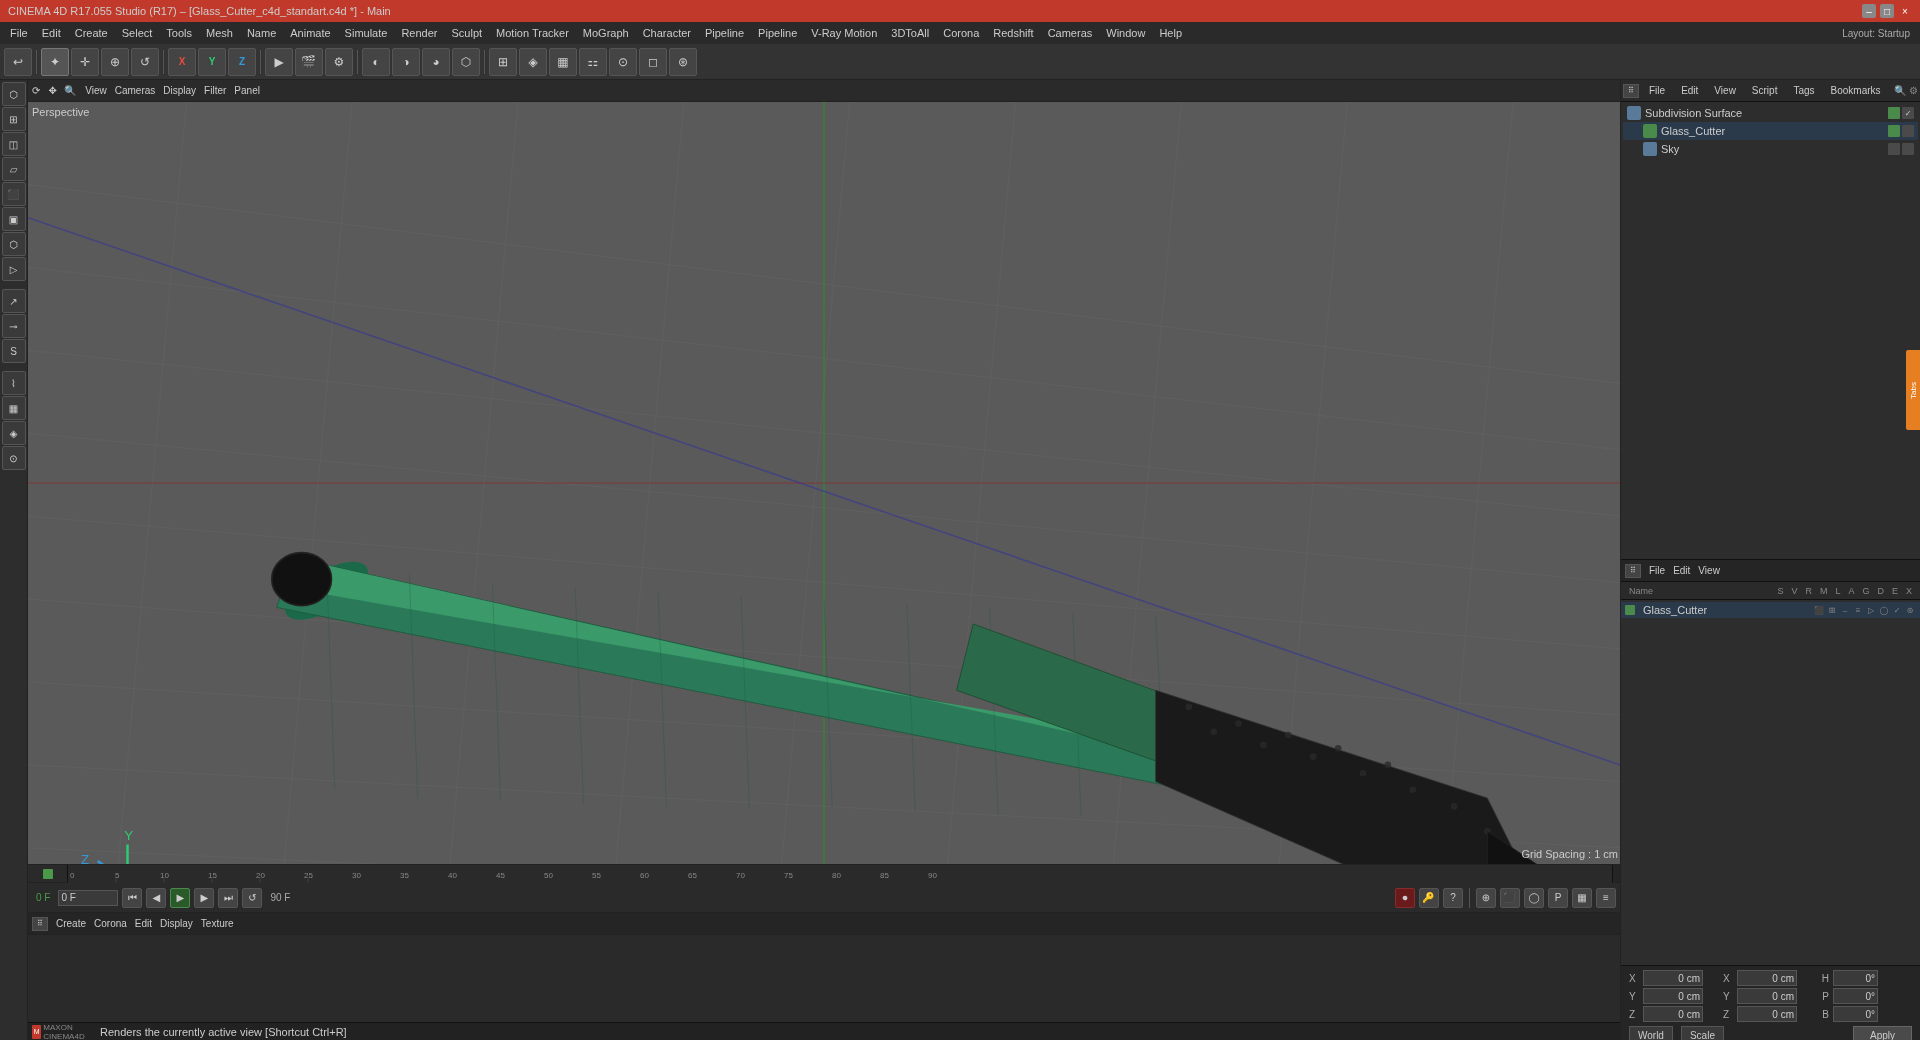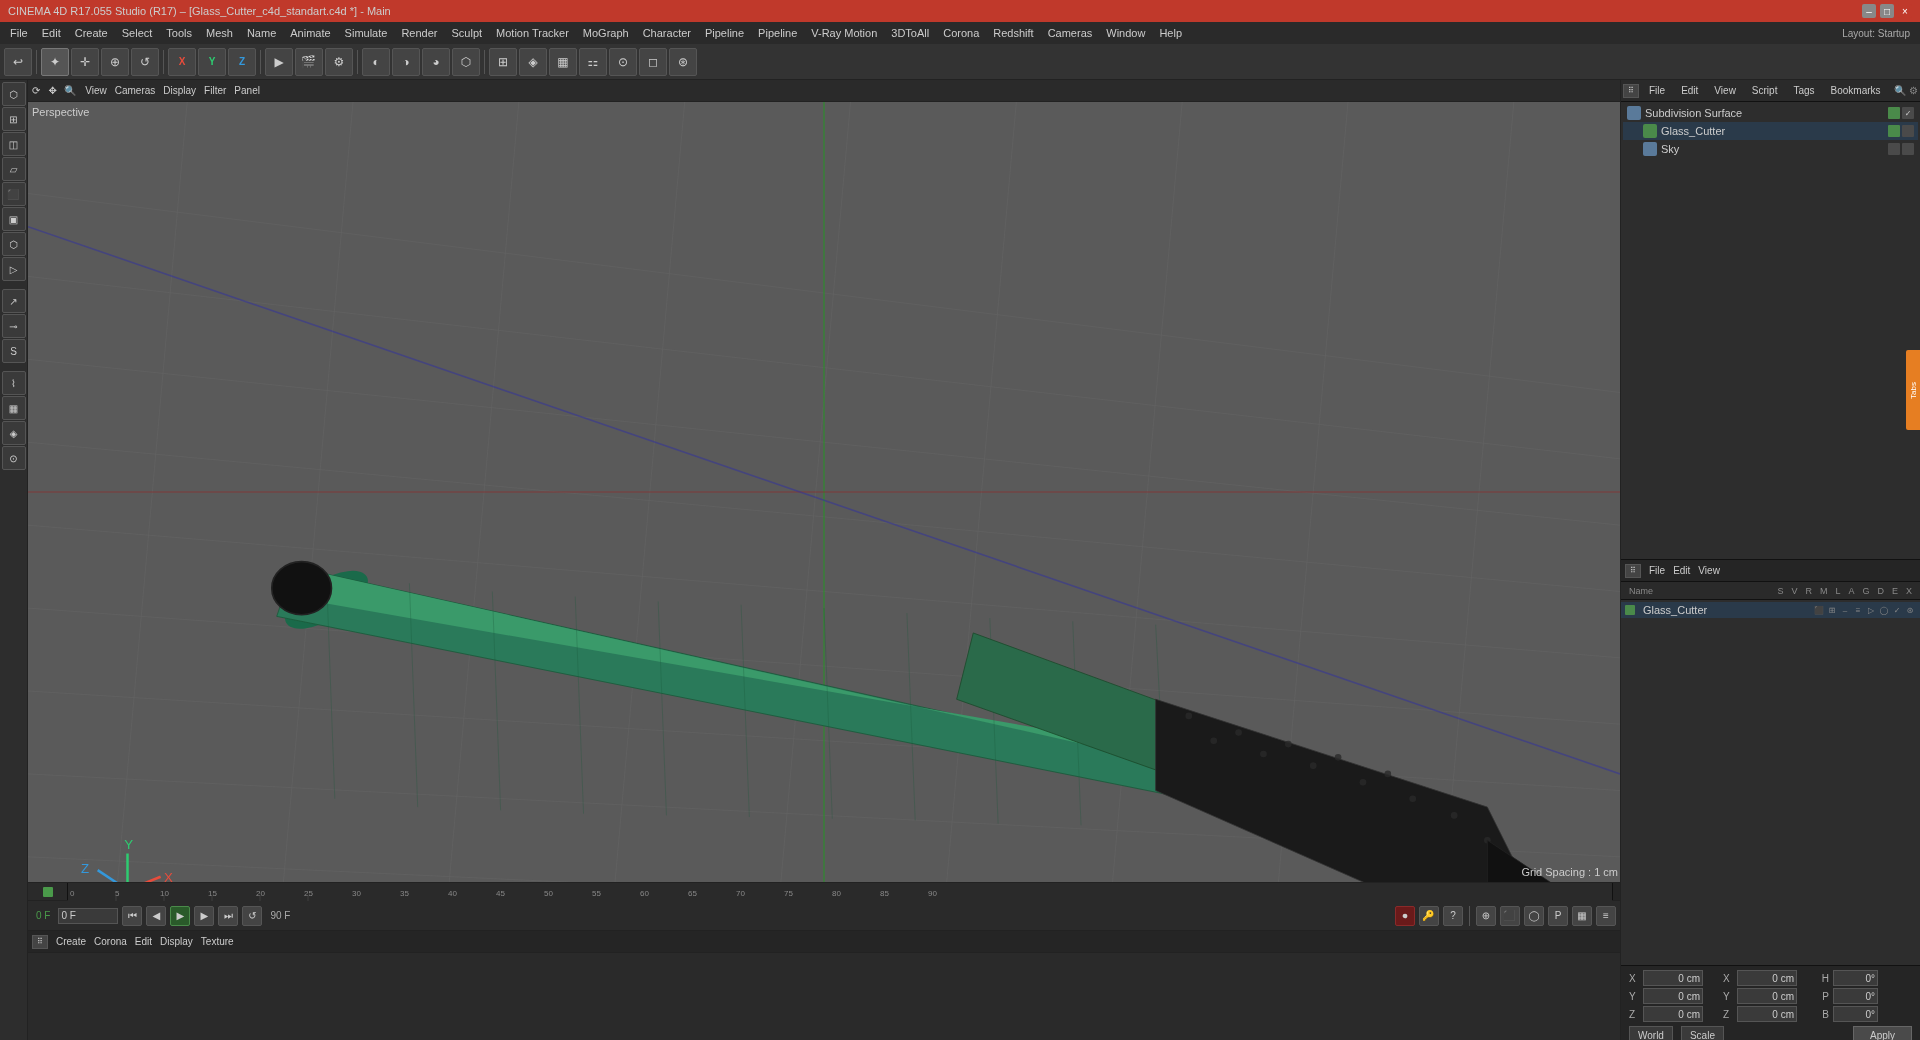--- a/index.html
+++ b/index.html
@@ -457,20 +457,27 @@
       <div id="mat-toolbar">
         <div style="width:16px; height:14px; background:#444; border:1px solid #555; display:flex; align-items:center; justify-content:center; font-size:8px;">⠿</div>
         <span>Create</span>
         <span>Corona</span>
         <span>Edit</span>
         <span>Display</span>
         <span>Texture</span>
       </div>
     </div>
 
+    <div id="status-bar">
+      <div style="width:60px; height:14px; display:flex; align-items:center; gap:2px; margin-right:8px;">
+        <div style="width:14px; height:14px; background:#c0392b; border-radius:1px; font-size:7px; color:white; display:flex; align-items:center; justify-content:center;">M</div>
+        <span style="font-size:8px; color:#888;">MAXON CINEMA4D</span>
+      </div>
+      <span>Renders the currently active view [Shortcut Ctrl+R]</span>
+    </div>
   </div>
 
   <div id="right-panels">
 
     <div id="obj-manager-top">
       <div id="obj-tabs">
         <div style="width:16px; height:14px; background:#444; border:1px solid #555; margin:2px; display:flex; align-items:center; justify-content:center; font-size:8px;">⠿</div>
         <span>File</span>
         <span>Edit</span>
         <span>View</span>

